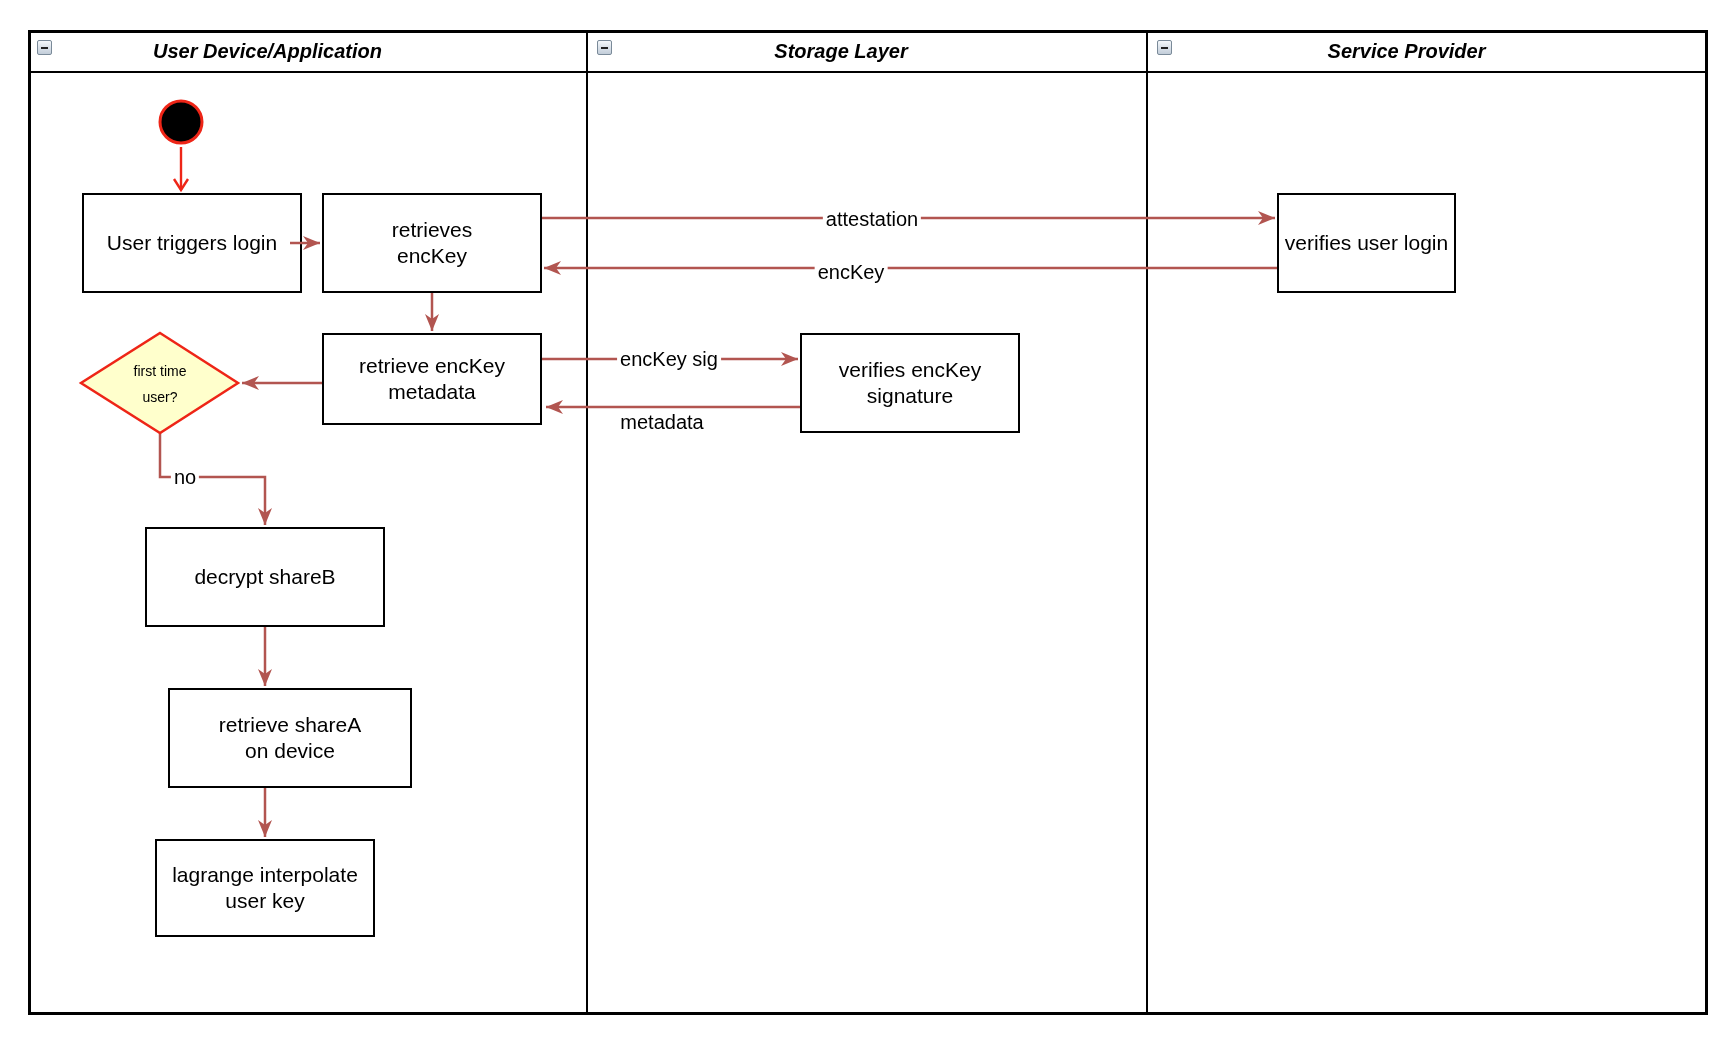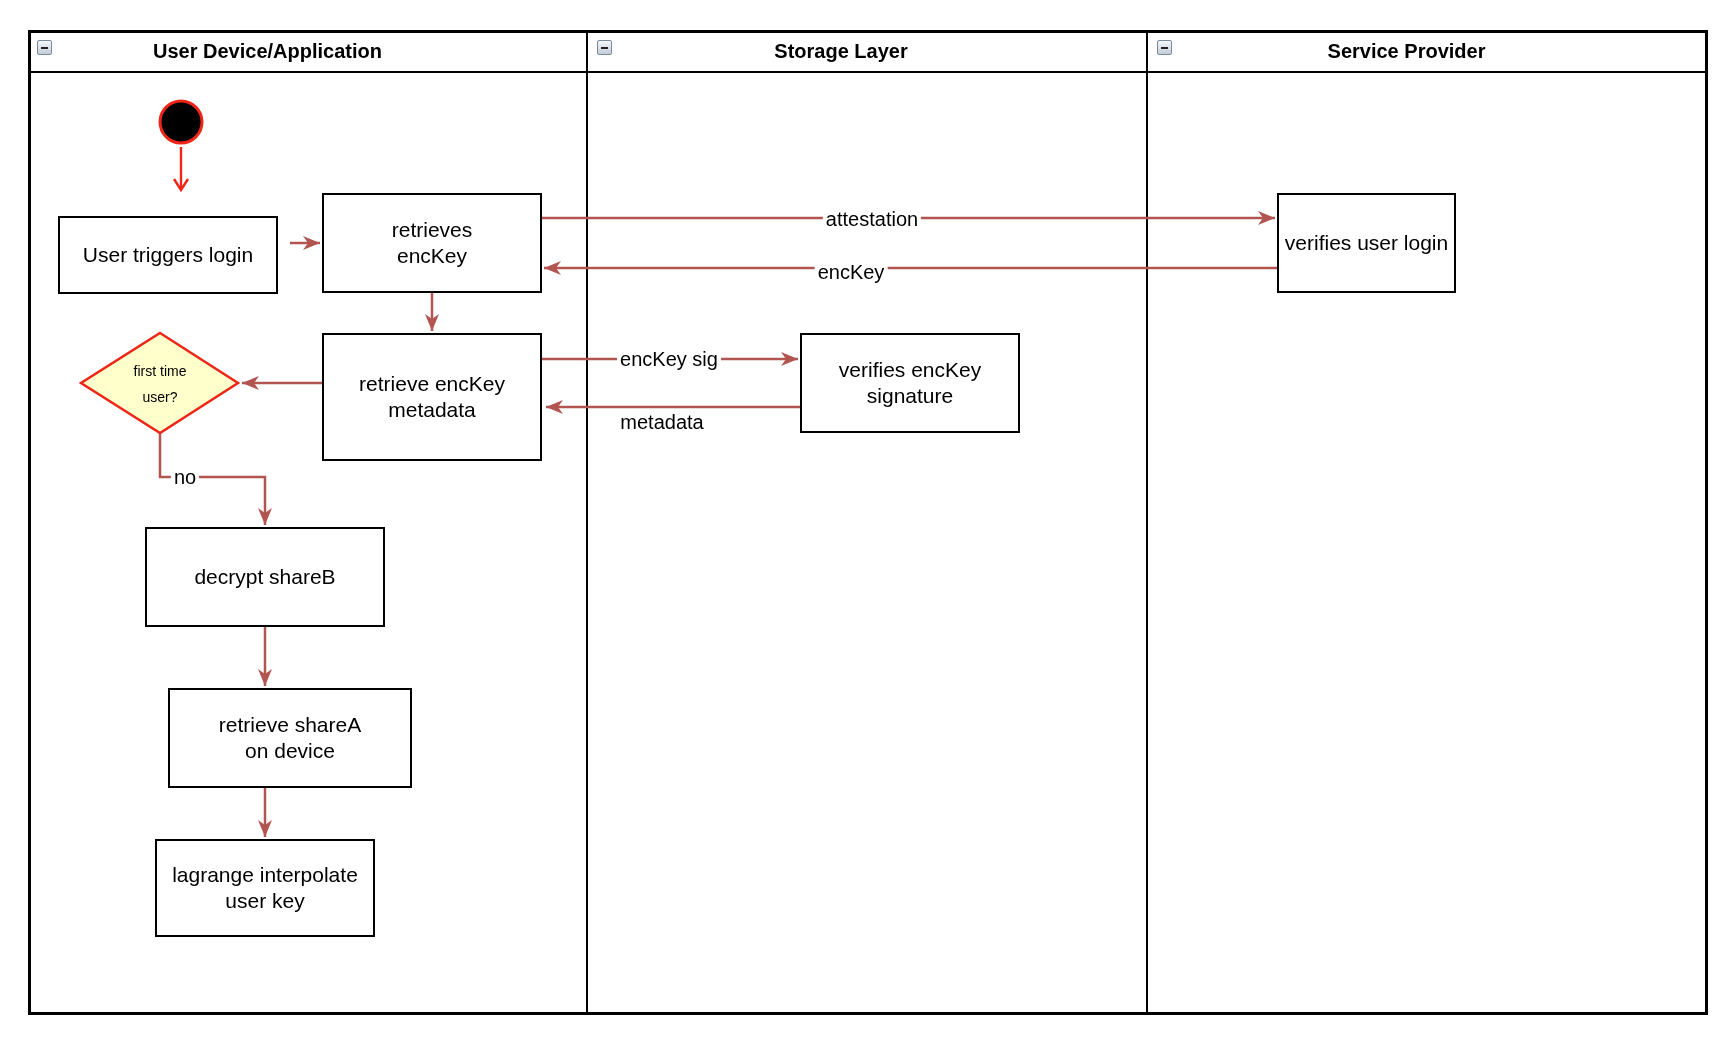--- a/index.html
+++ b/index.html
@@ -6,21 +6,21 @@
   .stage{
     position:relative;width:1732px;height:1038px;background:#ffffff;overflow:hidden;
     font-family:"Liberation Sans","DejaVu Sans",sans-serif;color:#000;
   }
   .abs{position:absolute;}
   
   .pool-border{left:28px;top:30px;width:1680px;height:985px;border:3px solid #000;box-sizing:border-box;background:transparent;}
   .lane-sep{top:30px;width:2px;height:985px;background:#000;}
   .header-line{left:28px;top:71px;width:1680px;height:2px;background:#000;}
   .lane-header{top:31px;height:40px;display:flex;align-items:center;justify-content:center;}
-  .lane-title{font-size:20px;font-weight:bold;white-space:nowrap;}
+  .lane-title{font-size:20px;font-weight:bold;white-space:nowrap;font-style:italic;}
   .collapse-btn{
     width:15px;height:15px;border:1px solid #7a8a99;border-radius:2px;box-sizing:border-box;
     background:linear-gradient(#f5f8fb,#c2cdd9);display:flex;align-items:center;justify-content:center;
   }
   .collapse-minus{width:7px;height:2px;background:#222;}
   
   .node{
     background:#fff;border:2px solid #000;box-sizing:border-box;
     display:flex;align-items:center;justify-content:center;text-align:center;
     font-size:21px;line-height:26px;white-space:pre-line;
@@ -60,28 +60,28 @@
   <div class="abs collapse-btn" style="left:37px;top:40px;">
     <span class="collapse-minus"></span>
   </div>
   <div class="abs collapse-btn" style="left:597px;top:40px;">
     <span class="collapse-minus"></span>
   </div>
   <div class="abs collapse-btn" style="left:1157px;top:40px;">
     <span class="collapse-minus"></span>
   </div>
 
-  <div class="abs node" style="left:58px;top:193px;width:220px;height:78px;margin-top:23px;">
+  <div class="abs node" style="left:82px;top:193px;width:220px;height:100px;">
     <span>User triggers login</span>
   </div>
   <div class="abs node" style="left:322px;top:193px;width:220px;height:100px;">
     <span>retrieves
 encKey</span>
   </div>
-  <div class="abs node" style="left:322px;top:333px;width:220px;height:128px;">
+  <div class="abs node" style="left:322px;top:333px;width:220px;height:92px;">
     <span>retrieve encKey
 metadata</span>
   </div>
   <div class="abs node" style="left:145px;top:527px;width:240px;height:100px;">
     <span>decrypt shareB</span>
   </div>
   <div class="abs node" style="left:168px;top:688px;width:244px;height:100px;">
     <span>retrieve shareA
 on device</span>
   </div>

